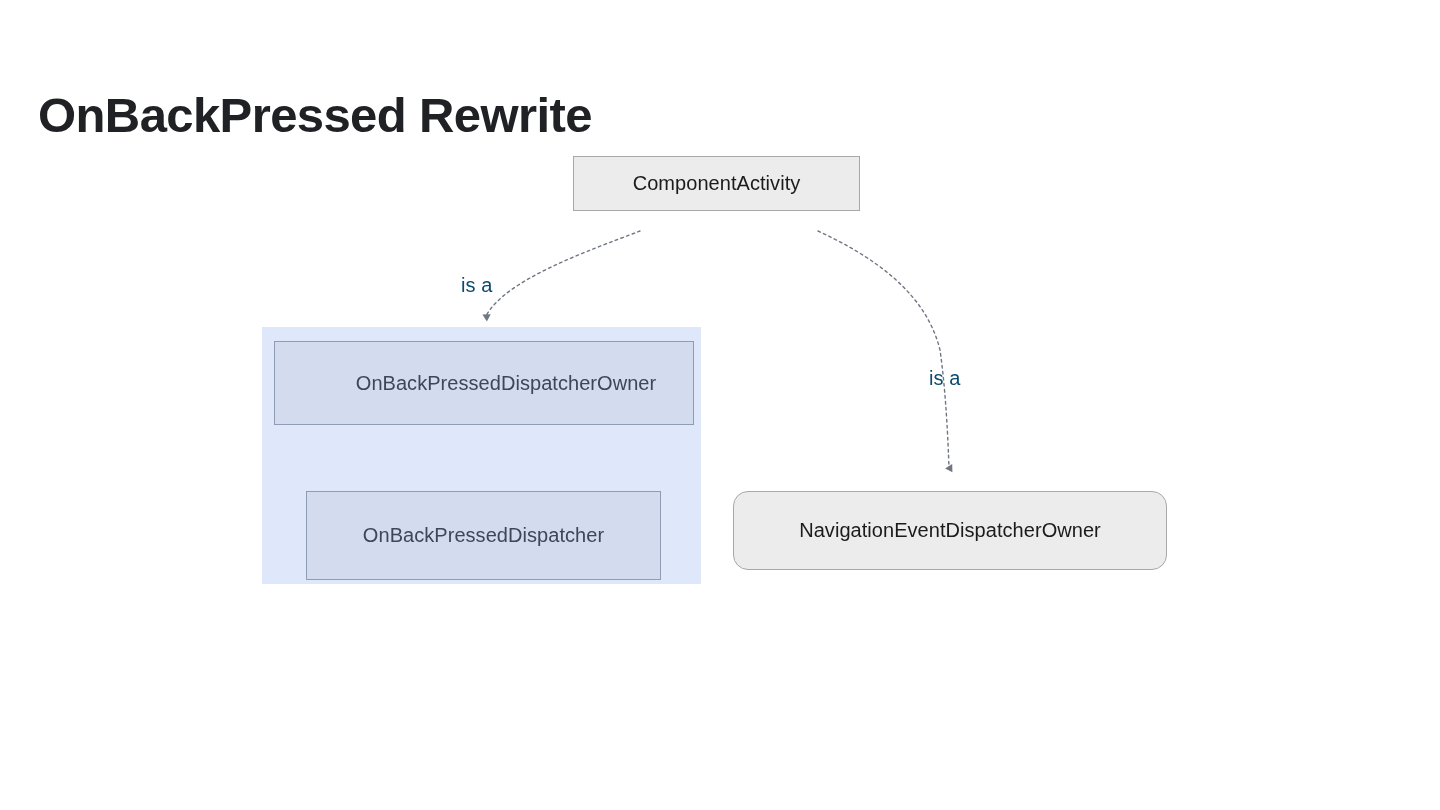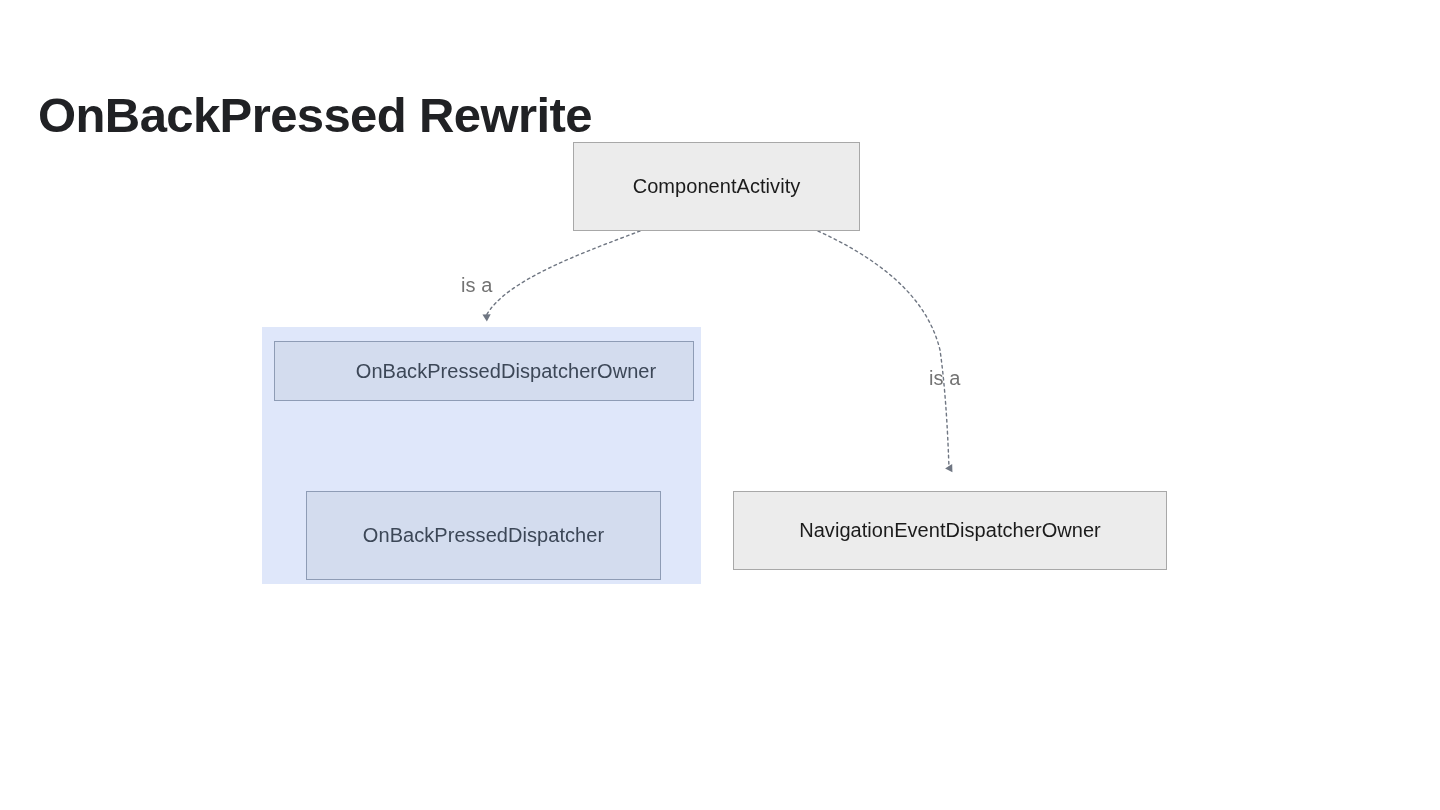--- a/index.html
+++ b/index.html
@@ -95,49 +95,50 @@
     border: 1px solid #8e9cb5;
   }
   .node.blue .node-label {
     color: #3c4757;
     font-size: 20px;
     letter-spacing: 0.05px;
   }
 
   #node-component-activity {
     left: 573px;
-    top: 142px;
+    top: 156px;
     width: 287px;
-    height: 89px;
+    height: 55px;
   }
   #node-onbackpressed-dispatcher-owner {
     left: 274px;
     top: 341px;
     width: 420px;
-    height: 60px;
+    height: 84px;
     padding-left: 44px;
   }
   #node-onbackpressed-dispatcher {
     left: 306px;
     top: 491px;
     width: 355px;
     height: 89px;
   }
   #node-navigation-event-dispatcher-owner {
     left: 733px;
     top: 491px;
     width: 434px;
     height: 79px;
+    border-radius: 15px;
   }
 
   
   .edge-label {
     position: absolute;
     font-size: 20px;
-    color: #737373;
+    color: #0c4a6e;
     background: transparent;
     white-space: nowrap;
     letter-spacing: 0.1px;
   }
   #edge-label-left {
     left: 461px;
     top: 274px;
   }
   #edge-label-right {
     left: 929px;

